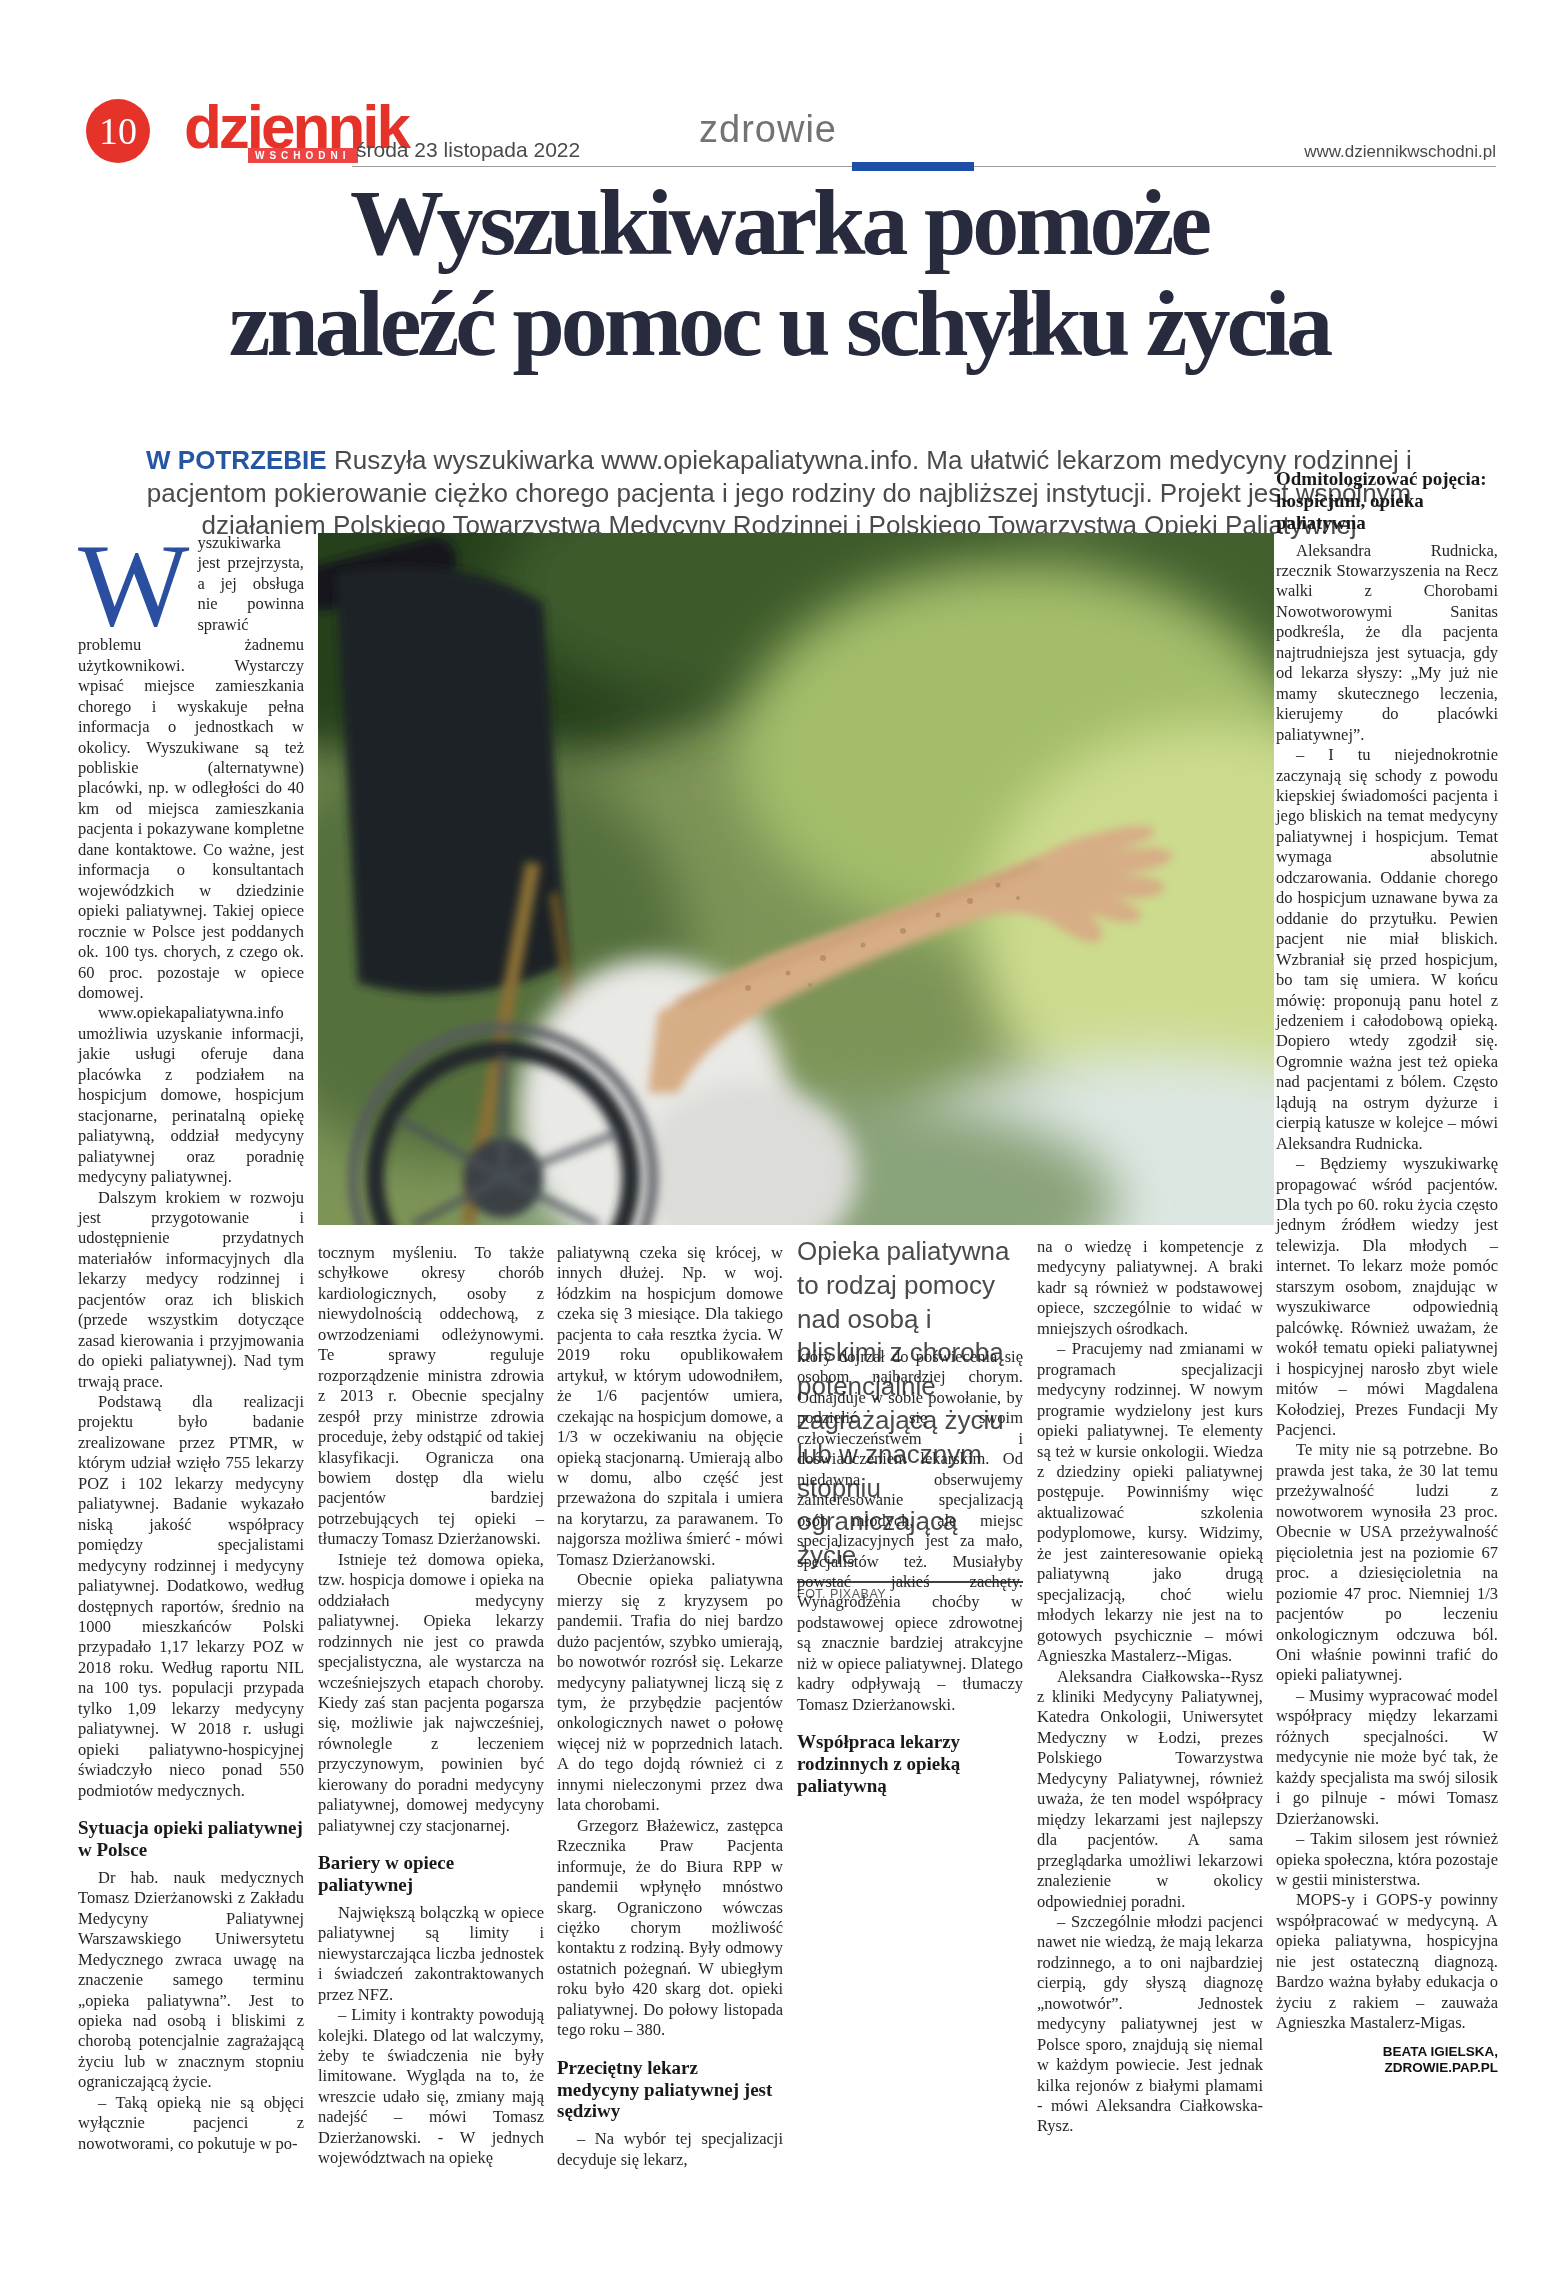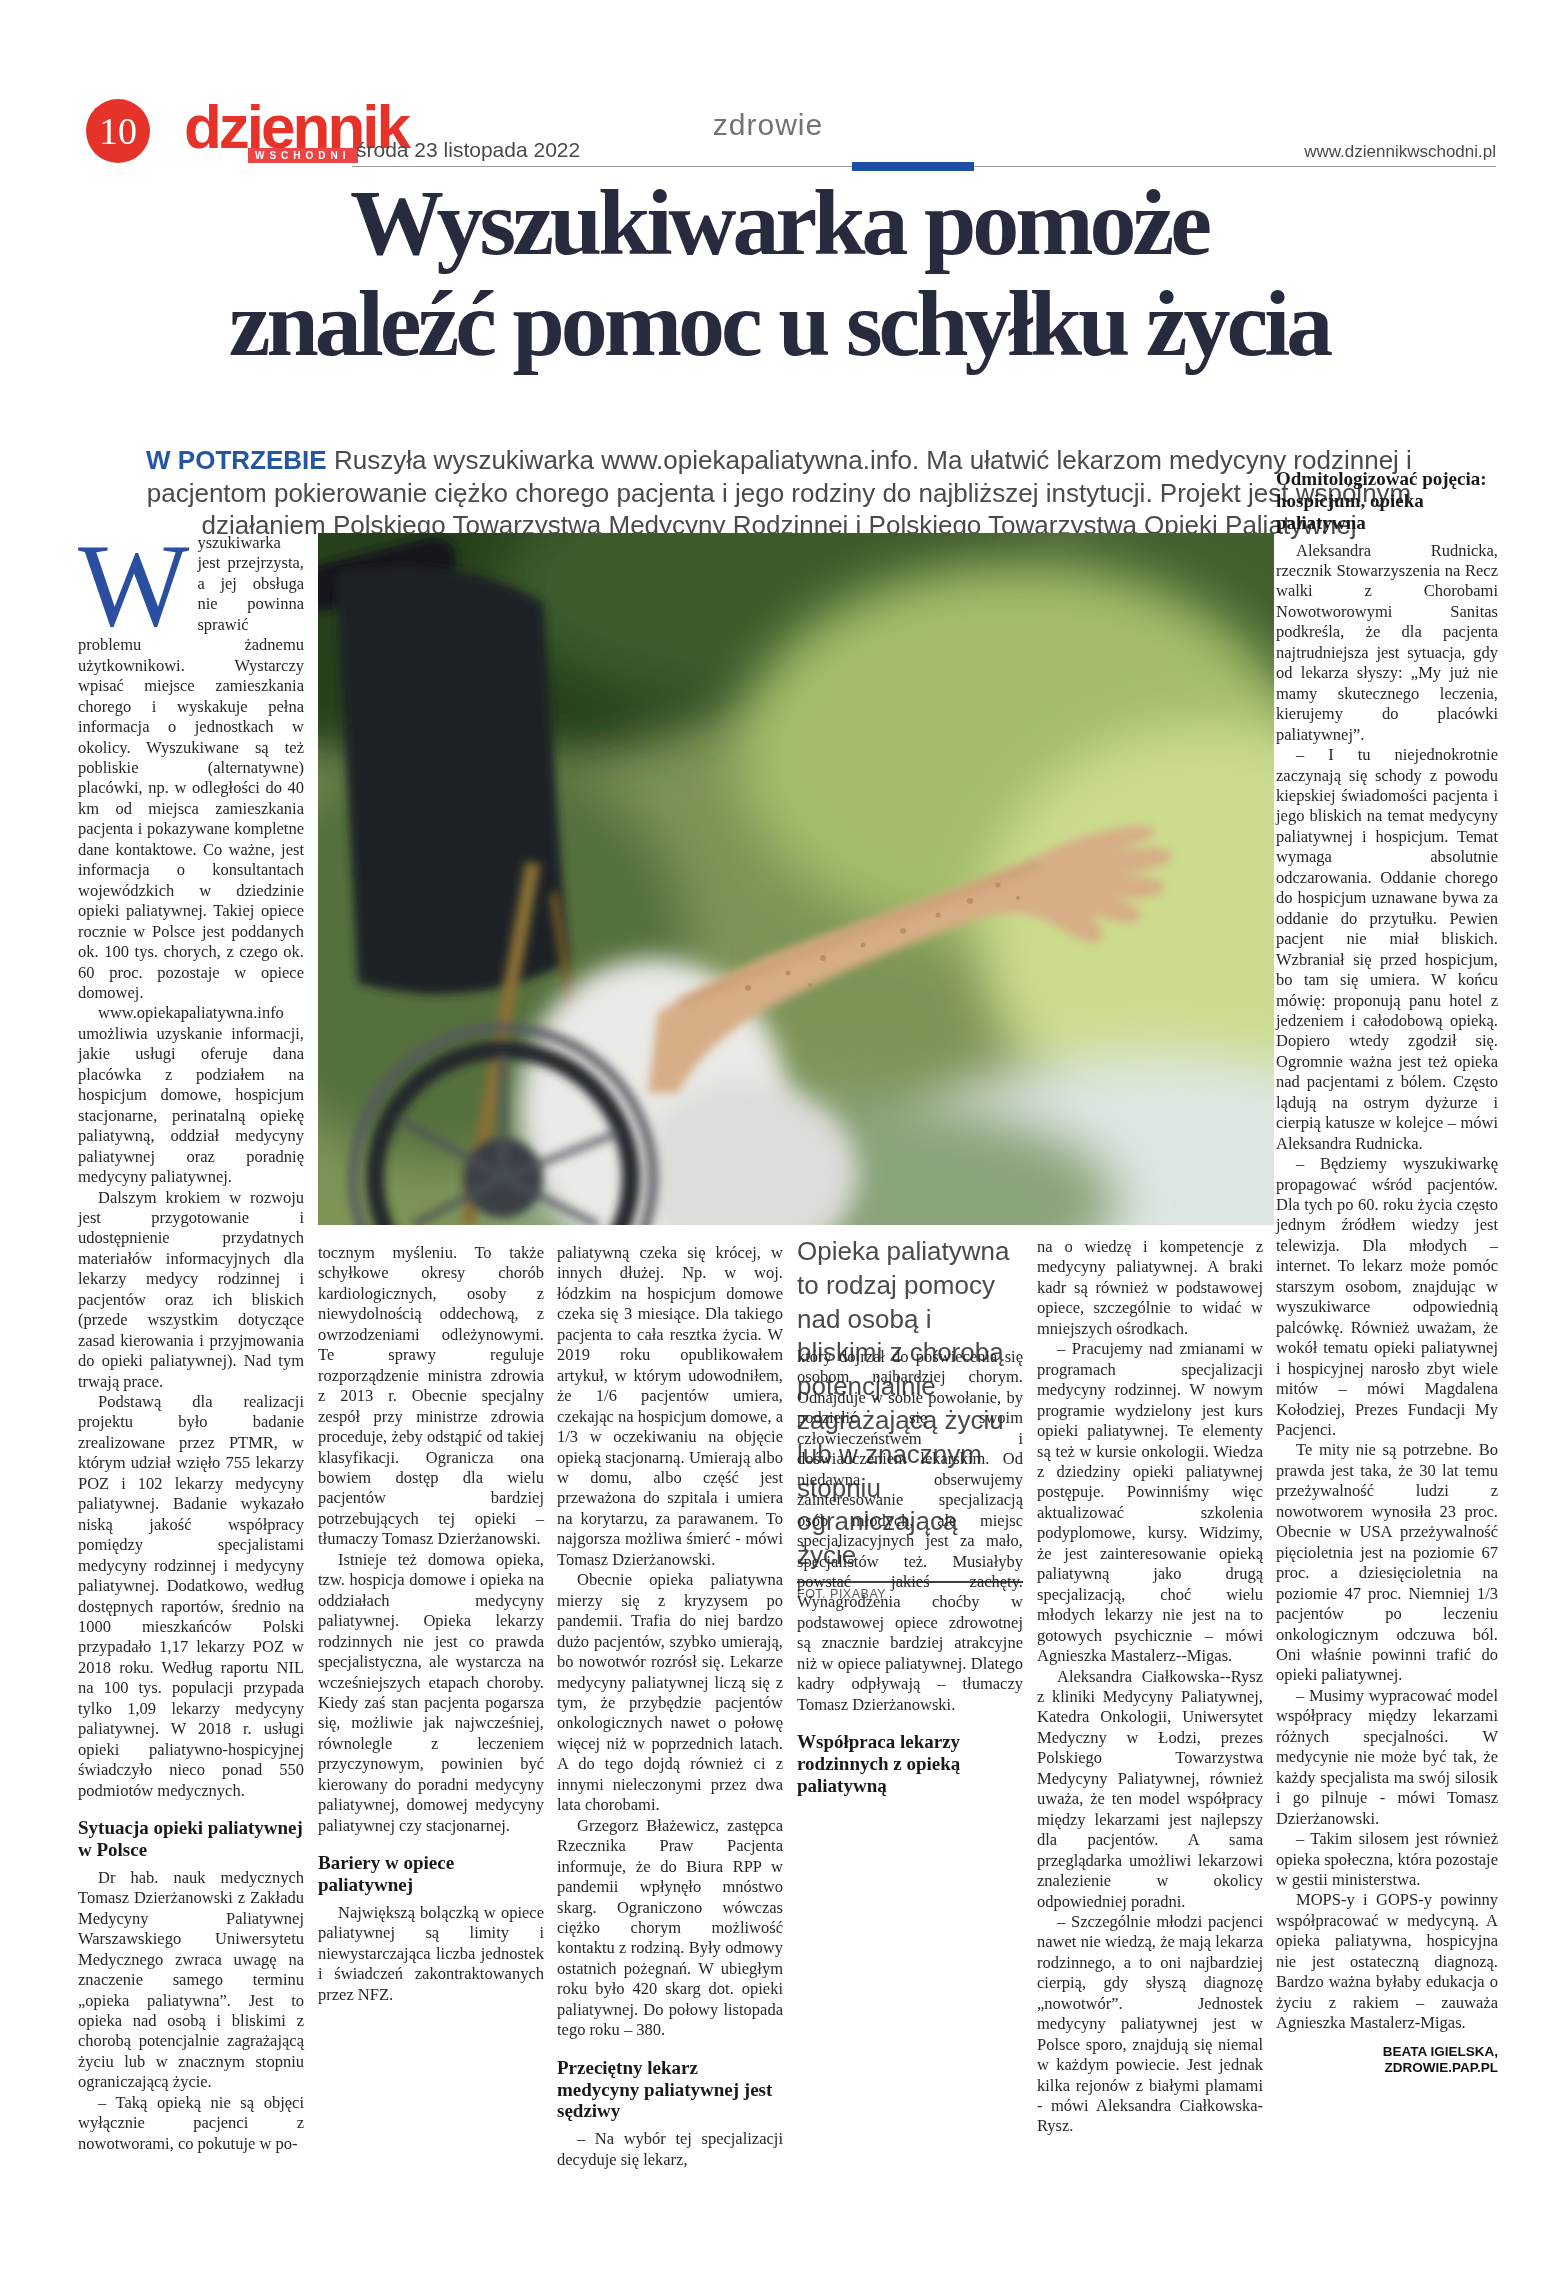--- a/index.html
+++ b/index.html
@@ -15,21 +15,21 @@
     font-size:38px;font-family:"Liberation Serif",serif;
   }
   .logo{left:184px;top:96px;color:#e6332a;font-family:"Liberation Sans",sans-serif;
     font-weight:bold;font-size:62px;letter-spacing:-3px;line-height:1;}
   .logo-sub{
     left:248px;top:148px;background:#ef4444;color:#fff;font-family:"Liberation Sans",sans-serif;
     font-size:10px;letter-spacing:5px;padding:2px 7px;font-weight:bold;
   }
   .date{left:356px;top:138px;font-family:"Liberation Sans",sans-serif;color:#4a4a4a;font-size:21px;}
   .section{left:0;width:1536px;top:108px;text-align:center;font-family:"Liberation Sans",sans-serif;
-    color:#737373;font-size:30px;letter-spacing:1px;}
+    color:#737373;font-size:38px;letter-spacing:1px;}
   .header-rule{left:352px;top:166px;width:1144px;height:1px;background:#9a9a9a;}
   .section-bar{left:852px;top:162px;width:122px;height:9px;background:#1f4ea6;}
   .website{left:1140px;top:142px;width:356px;text-align:right;font-family:"Liberation Sans",sans-serif;
     color:#4a4a4a;font-size:17px;}
   
   .headline{left:0;width:1558px;top:172px;text-align:center;color:#272b3d;
     font-weight:bold;font-size:94px;letter-spacing:-4px;line-height:1.07;white-space:nowrap;}
   .lead{left:84px;top:418px;width:1390px;text-align:center;
     font-family:"Liberation Sans",sans-serif;font-size:26px;line-height:1.25;color:#4a4a4a;}
   .kicker{color:#2456a4;font-weight:bold;}
@@ -171,20 +171,21 @@
   <h3 class="subhead">Sytuacja opieki paliatywnej w Polsce</h3>
   <p class="ind">Dr hab. nauk medycznych Tomasz Dzierżanowski z Zakładu Medycyny Paliatywnej Warszawskiego Uniwersytetu Medycznego zwraca uwagę na znaczenie samego terminu „opieka paliatywna”. Jest to opieka nad osobą i bliskimi z chorobą potencjalnie zagrażającą życiu lub w znacznym stopniu ograniczającą życie.</p>
   <p class="ind">– Taką opieką nie są objęci wyłącznie pacjenci z nowotworami, co pokutuje w po-</p>
 </div>
 
 <div class="abs col c2">
   <p>tocznym myśleniu. To także schyłkowe okresy chorób kardiologicznych, osoby z niewydolnością oddechową, z owrzodzeniami odleżynowymi. Te sprawy reguluje rozporządzenie ministra zdrowia z 2013 r. Obecnie specjalny zespół przy ministrze zdrowia proceduje, żeby odstąpić od takiej klasyfikacji. Ogranicza ona bowiem dostęp dla wielu pacjentów bardziej potrzebujących tej opieki – tłumaczy Tomasz Dzierżanowski.</p>
   <p class="ind">Istnieje też domowa opieka, tzw. hospicja domowe i opieka na oddziałach medycyny paliatywnej. Opieka lekarzy rodzinnych nie jest co prawda specjalistyczna, ale wystarcza na wcześniejszych etapach choroby. Kiedy zaś stan pacjenta pogarsza się, możliwie jak najwcześniej, równolegle z leczeniem przyczynowym, powinien być kierowany do poradni medycyny paliatywnej, domowej medycyny paliatywnej czy stacjonarnej.</p>
   <h3 class="subhead">Bariery w opiece paliatywnej</h3>
   <p class="ind">Największą bolączką w opiece paliatywnej są limity i niewystarczająca liczba jednostek i świadczeń zakontraktowanych przez NFZ.</p>
+  <p class="ind">– Limity i kontrakty powodują kolejki. Dlatego od lat walczymy, żeby te świadczenia nie były limitowane. Wygląda na to, że wreszcie udało się, zmiany mają nadejść – mówi Tomasz Dzierżanowski. - W jednych województwach na opiekę</p>
 </div>
 
 <div class="abs col c3">
   <p>paliatywną czeka się krócej, w innych dłużej. Np. w woj. łódzkim na hospicjum domowe czeka się 3 miesiące. Dla takiego pacjenta to cała resztka życia. W  2019 roku opublikowałem artykuł, w którym udowodniłem, że 1/6 pacjentów umiera, czekając na hospicjum domowe, a 1/3 w oczekiwaniu na objęcie opieką stacjonarną. Umierają albo w domu, albo część jest przeważona do szpitala i umiera na korytarzu, za parawanem. To najgorsza możliwa śmierć - mówi Tomasz Dzierżanowski.</p>
   <p class="ind">Obecnie opieka paliatywna mierzy się z kryzysem po pandemii. Trafia do niej bardzo dużo pacjentów, szybko umierają, bo nowotwór rozrósł się. Lekarze medycyny paliatywnej liczą się z tym, że przybędzie pacjentów onkologicznych nawet o połowę więcej niż w poprzednich latach. A do tego dojdą również ci z innymi nieleczonymi przez dwa lata chorobami.</p>
   <p class="ind">Grzegorz Błażewicz, zastępca Rzecznika Praw Pacjenta informuje, że do Biura RPP w pandemii wpłynęło mnóstwo skarg. Ograniczono wówczas ciężko chorym możliwość kontaktu z rodziną. Były odmowy ostatnich pożegnań. W ubiegłym roku było 420 skarg dot. opieki paliatywnej. Do połowy listopada tego roku – 380.</p>
   <h3 class="subhead">Przeciętny lekarz medycyny paliatywnej jest sędziwy</h3>
   <p class="ind">– Na wybór tej specjalizacji decyduje się lekarz,</p>
 </div>
 

